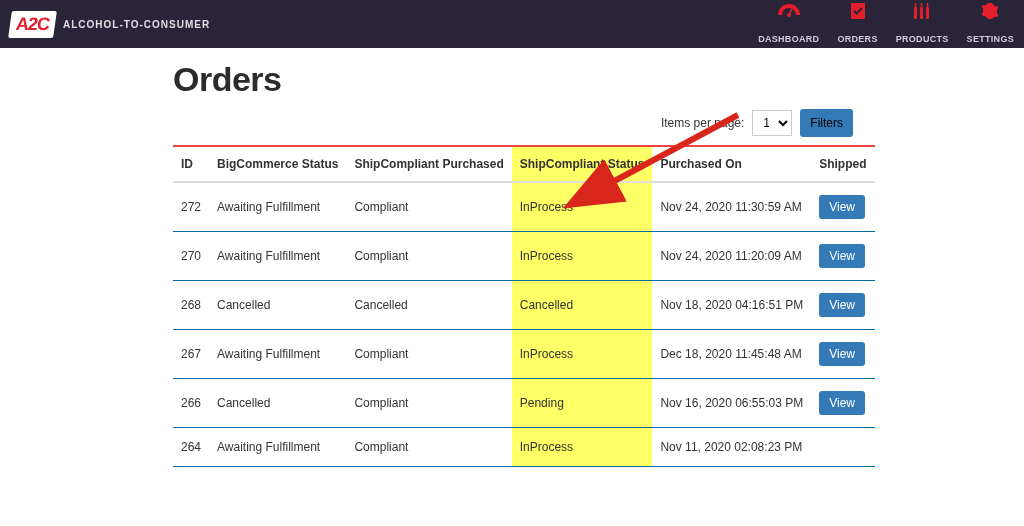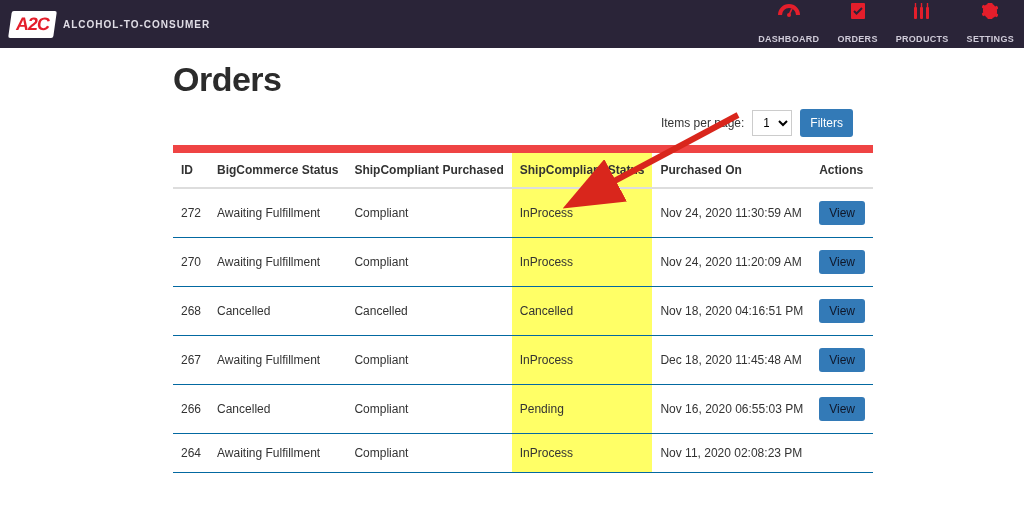--- a/index.html
+++ b/index.html
@@ -97,56 +97,56 @@
   }
   .items-per-page-select {
     border: 1px solid #ccc;
     padding: 4px 6px;
     font-size: 12px;
     width: 40px;
     background: #fff;
   }
   .filters-btn {
     background: #337ab7;
-    color: #ffffff;
+    color: #000000;
     border: none;
     padding: 7px 10px;
     font-size: 12px;
     border-radius: 3px;
     cursor: pointer;
   }
   
   table {
     width: 100%;
     border-collapse: collapse;
   }
   thead th {
     text-align: left;
     font-size: 12px;
     font-weight: 700;
     color: #333;
     padding: 10px 8px;
-    border-top: 8px solid #ef4444;
+    border-top: 2px solid #ef4444;
     border-bottom: 2px solid #ddd;
     white-space: nowrap;
   }
   tbody td {
     font-size: 12px;
     color: #333;
     padding: 12px 8px;
     border-bottom: 1px solid #0369a1;
     white-space: nowrap;
   }
   .col-sc-header, .col-sc {
     background: #ffff66;
     margin-top: 13px;
   }
   .view-btn {
     background: #337ab7;
-    color: #0f172a;
+    color: #ffffff;
     border: none;
     padding: 5px 10px;
     font-size: 12px;
     border-radius: 3px;
     cursor: pointer;
   }
   col.c-id { width: 46px; }
   col.c-bc { width: 140px; }
   col.c-scc { width: 168px; }
   col.c-sc { width: 142px; }
@@ -235,21 +235,21 @@
           <col class="c-po">
           <col class="c-act">
       </colgroup>
       <thead>
         <tr>
           <th>ID</th>
           <th>BigCommerce Status</th>
           <th>ShipCompliant Purchased</th>
           <th class="col-sc-header">ShipCompliant Status</th>
           <th>Purchased On</th>
-          <th>Actions</th>
+          <th>Shipped</th>
         </tr>
       </thead>
       <tbody id="orders-tbody">
           <tr>
             <td>272</td>
             <td>Awaiting Fulfillment</td>
             <td>Compliant</td>
             <td class="col-sc">InProcess</td>
             <td>Nov 24, 2020 11:30:59 AM</td>
             <td><button class="view-btn">View</button></td>

